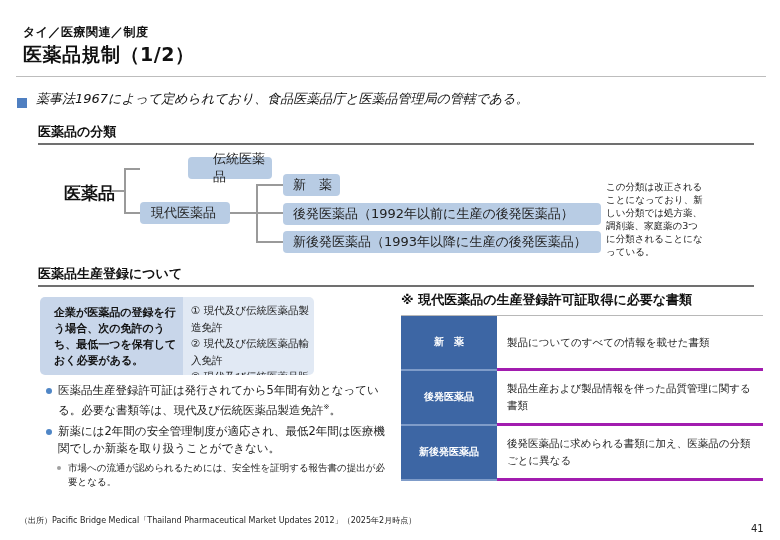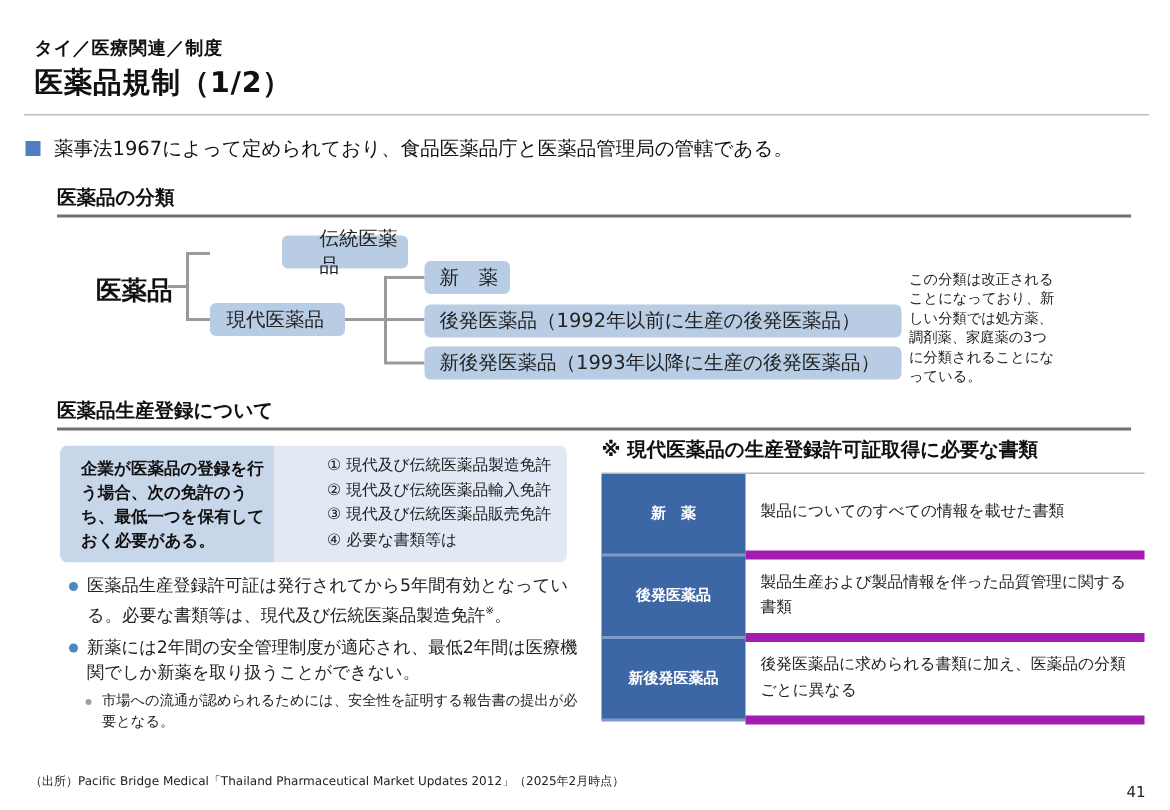--- a/index.html
+++ b/index.html
@@ -4,46 +4,46 @@
 <style>
   * { box-sizing: border-box; margin: 0; padding: 0; }
   html, body { width: 780px; height: 540px; background: #ffffff; overflow: hidden; }
   body { font-family: "DejaVu Sans", "Liberation Sans", sans-serif; color: #111; position: relative; }
   .abs { position: absolute; }
 
   .breadcrumb { left: 23px; top: 24px; font-size: 12px; font-weight: bold; letter-spacing: 0.5px; }
   .page-title { left: 23px; top: 42px; font-size: 19px; font-weight: bold; letter-spacing: 0.5px; }
   .title-rule { left: 16px; top: 76px; width: 750px; height: 1px; background: #bdbdbd; }
 
-  .lead { left: 17px; top: 90px; font-size: 13px; display: flex; align-items: center; }
+  .lead { left: 17px; top: 90px; font-size: 13px; display: flex; align-items: flex-end; font-style: italic; }
   .lead .sq { width: 10px; height: 10px; background: #4f7fc1; margin-right: 9px; }
 
   .sec-title { font-size: 13px; font-weight: bold; }
   .sec-rule { height: 2px; background: #707070; }
 
   .node { background: #b8cce4; border-radius: 4px; font-size: 13px; color: #222; display: flex; align-items: center; padding-left: 10px; }
   .line { background: #9a9a9a; }
 
   .note { left: 606px; top: 180px; width: 100px; font-size: 9.5px; line-height: 13px; color: #222; }
 
-  .reg-box { left: 40px; top: 297px; width: 338px; height: 78px; border-radius: 5px; overflow: hidden; display: flex; }
+  .reg-box { left: 40px; top: 297px; width: 274px; height: 78px; border-radius: 5px; overflow: hidden; display: flex; }
   .reg-left { width: 143px; background: #c8d6ea; font-size: 11px; font-weight: bold; line-height: 16px; padding: 8px 0 0 14px; color: #111; }
   .reg-right { flex: 1; background: #e1e9f4; padding: 5px 0 0 8px; }
-  .reg-right li { list-style: none; font-size: 10.5px; line-height: 16.5px; color: #222; margin-left: 27px; }
+  .reg-right li { list-style: none; font-size: 10.5px; line-height: 16.5px; color: #222; }
 
   .bullets { left: 44px; top: 382px; width: 345px; }
   .bl { position: relative; padding-left: 14px; font-size: 11.5px; line-height: 17px; color: #222; margin-bottom: 4px; }
   .bl::before { content: ""; position: absolute; left: 2px; top: 6px; width: 6px; height: 6px; border-radius: 50%; background: #4f86c6; }
   .bl.sub { padding-left: 24px; font-size: 9.5px; line-height: 14px; }
   .bl.sub::before { left: 13px; top: 5px; width: 4px; height: 4px; background: #a0a0a0; }
   sup { font-size: 7px; }
 
   .doc-title { left: 401px; top: 291px; font-size: 13px; font-weight: bold; }
   .doc-table { left: 401px; top: 315px; width: 362px; border-collapse: collapse; }
-  .doc-table td { border-bottom: 6px solid #a21caf; }
+  .doc-table td { border-bottom: 3px solid #a21caf; }
   .doc-table tr:first-child td { border-top: 1px solid #b8b8b8; }
   .doc-table td.h { width: 96px; background: #3d66a4; color: #fff; font-size: 10px; font-weight: bold; text-align: center; border-bottom: 2px solid #7f9cc9; }
   .doc-table td.d { padding: 0 10px; font-size: 10.5px; line-height: 17px; color: #222; }
 
   .source { left: 20px; top: 515px; font-size: 8px; color: #222; }
   .page-num { left: 751px; top: 523px; font-size: 10px; color: #222; }
 </style>
 </head>
 <body>
 

